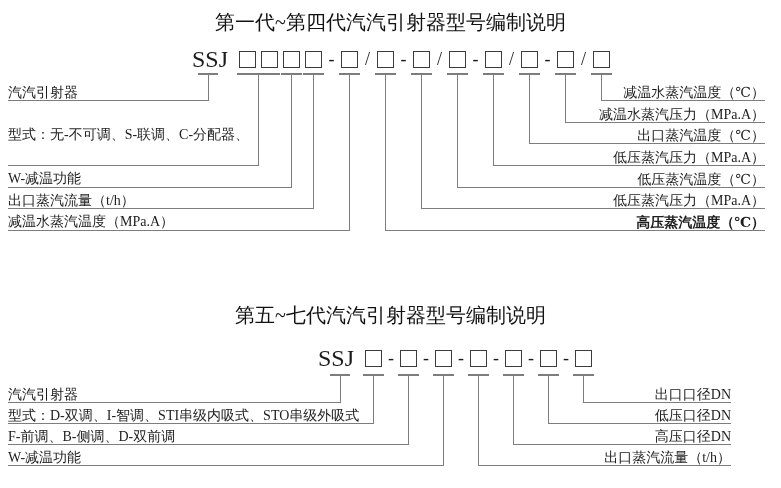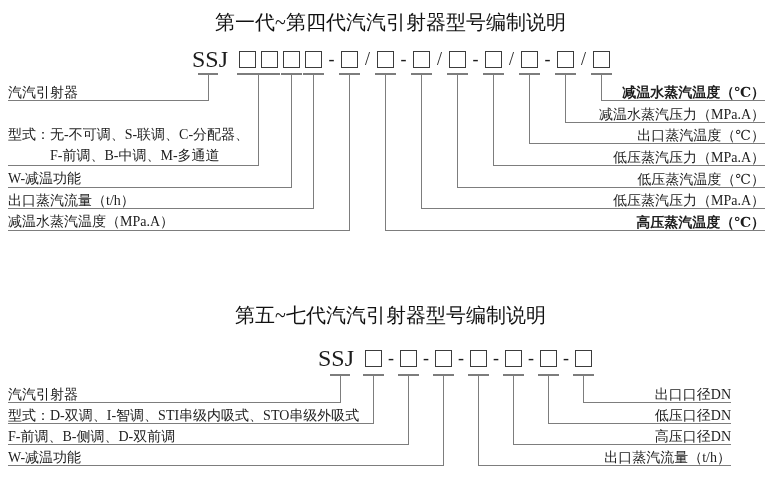--- a/index.html
+++ b/index.html
@@ -116,26 +116,25 @@
   <div class="hline" style="left:601px;top:100px;width:164px;"></div>
   <div class="hline" style="left:565px;top:122px;width:200px;"></div>
   <div class="hline" style="left:529px;top:143px;width:236px;"></div>
   <div class="hline" style="left:493px;top:165px;width:272px;"></div>
   <div class="hline" style="left:457px;top:187px;width:308px;"></div>
   <div class="hline" style="left:421px;top:208px;width:344px;"></div>
   <div class="hline" style="left:385px;top:230px;width:380px;"></div>
 
   <div class="lbl" style="left:8px;top:85px;">汽汽引射器</div>
   <div class="lbl" style="left:8px;top:127px;">型式：无-不可调、S-联调、C-分配器、</div>
-  <div class="lbl" style="left:50px;top:148px;">F-前调、B-中调、M-多通道</div>
   <div class="lbl" style="left:8px;top:171px;">W-减温功能</div>
   <div class="lbl" style="left:8px;top:193px;">出口蒸汽流量（t/h）</div>
   <div class="lbl" style="left:8px;top:214px;">减温水蒸汽温度（MPa.A）</div>
 
-  <div class="lbl rlbl" style="right:16px;top:85px;font-weight:bold;">减温水蒸汽温度（℃）</div>
+  <div class="lbl rlbl" style="right:16px;top:85px;">减温水蒸汽温度（℃）</div>
   <div class="lbl rlbl" style="right:16px;top:107px;">减温水蒸汽压力（MPa.A）</div>
   <div class="lbl rlbl" style="right:16px;top:128px;text-align:right;">出口蒸汽温度（℃）</div>
   <div class="lbl rlbl" style="right:16px;top:150px;">低压蒸汽压力（MPa.A）</div>
   <div class="lbl rlbl" style="right:16px;top:172px;">低压蒸汽温度（℃）</div>
   <div class="lbl rlbl" style="right:16px;top:193px;font-family:Liberation Serif, serif;">低压蒸汽压力（MPa.A）</div>
   <div class="lbl rlbl" style="right:16px;top:215px;font-weight:bold;">高压蒸汽温度（℃）</div>
 
   <div class="sec-title" style="top:304px;">第五~七代汽汽引射器型号编制说明</div>
 
   <div class="formula" style="left:318px;top:347px;">

